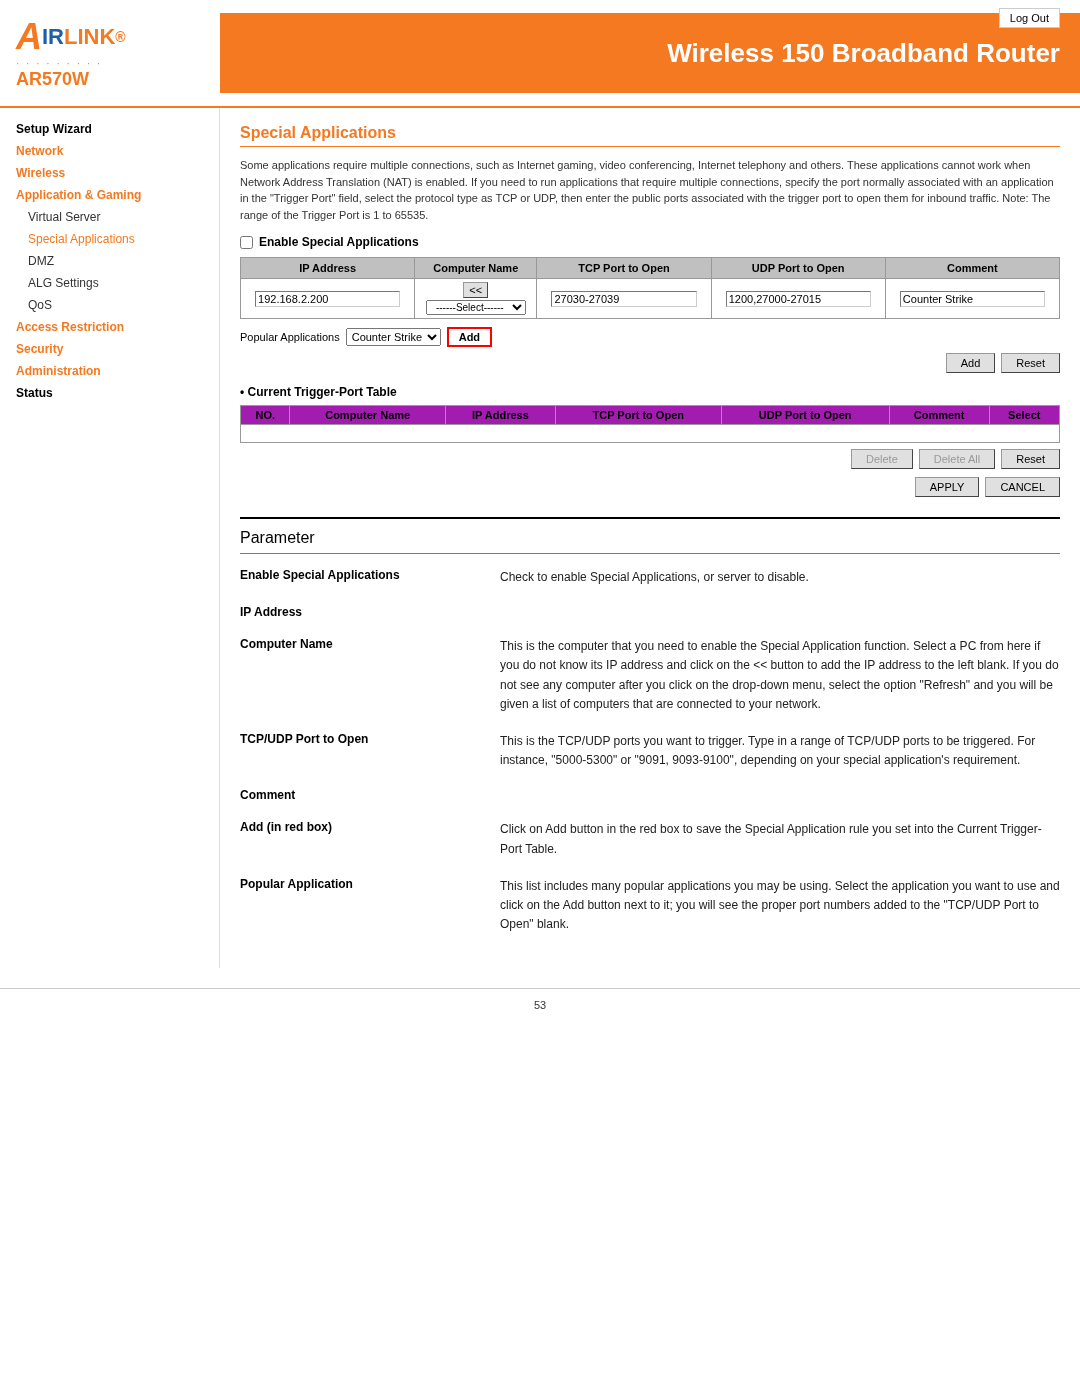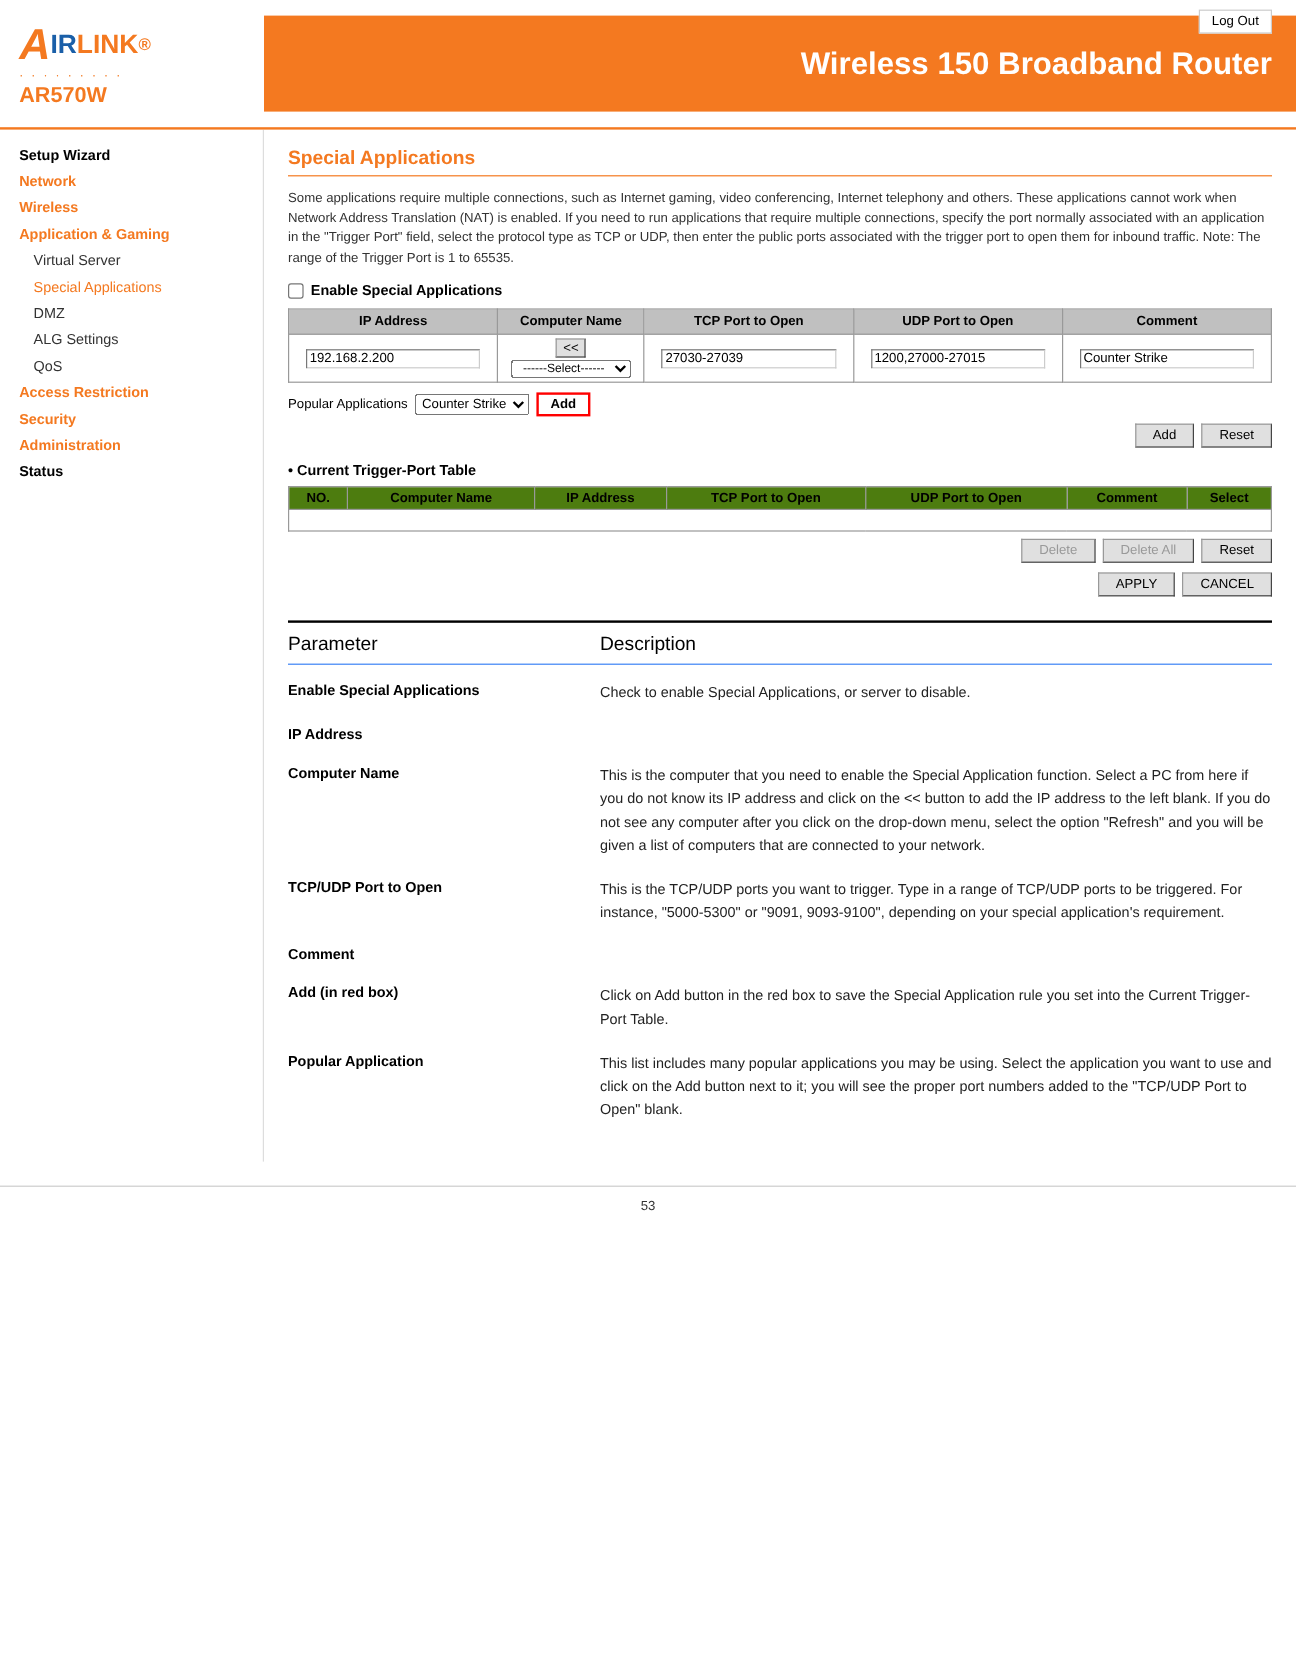--- a/index.html
+++ b/index.html
@@ -44,21 +44,21 @@
     .popular-row select { font-size: 11px; padding: 1px; }
     .add-btn-red { background: #fff; border: 2px solid red; padding: 2px 10px; font-size: 11px; cursor: pointer; font-weight: bold; }
 
     .action-row { display: flex; justify-content: flex-end; gap: 6px; margin-bottom: 12px; }
     .btn-gray { background: #e0e0e0; border: 1px outset #999; padding: 3px 14px; font-size: 11px; cursor: pointer; }
 
     .trigger-title { font-size: 12px; font-weight: bold; margin-bottom: 6px; }
     .trigger-title::before { content: "• "; }
 
     .trigger-table { width: 100%; border-collapse: collapse; font-size: 11px; margin-bottom: 6px; }
-    .trigger-table th { background: #4d7c0f; border: 1px solid #999; padding: 3px 5px; text-align: center; font-weight: bold; font-size: 11px; }
+    .trigger-table th { background: #a21caf; border: 1px solid #999; padding: 3px 5px; text-align: center; font-weight: bold; font-size: 11px; }
     .trigger-table td { border: 1px solid #999; padding: 3px 5px; text-align: center; height: 20px; }
 
     .trigger-action-row { display: flex; justify-content: flex-end; gap: 6px; margin-bottom: 8px; }
     .apply-btn { background: #e0e0e0; border: 1px outset #999; padding: 3px 14px; font-size: 11px; cursor: pointer; }
     .cancel-btn { background: #e0e0e0; border: 1px outset #999; padding: 3px 14px; font-size: 11px; cursor: pointer; }
 
     
     .param-section { border-top: 2px solid #000; margin-top: 20px; padding-top: 10px; }
     .param-header { display: flex; gap: 0; border-bottom: 1px solid #3b82f6; padding-bottom: 6px; margin-bottom: 14px; }
     .param-header-col1 { width: 260px; font-size: 16px; font-weight: normal; }
@@ -193,21 +193,20 @@
     </div>
 
     <div style="display:flex;justify-content:flex-end;gap:6px;margin-top:4px;">
       <button class="apply-btn">APPLY</button>
       <button class="cancel-btn">CANCEL</button>
     </div>
 
     <div class="param-section">
       <div class="param-header">
         <div class="param-header-col1">Parameter</div>
-        <div class="param-header-col2">Description</div>
       </div>
 
       <div class="param-row">
         <div class="param-name">Enable Special Applications</div>
         <div class="param-desc">Check to enable Special Applications, or server to disable.</div>
       </div>
 
       <div class="param-row">
         <div class="param-name">IP Address</div>
       </div>

